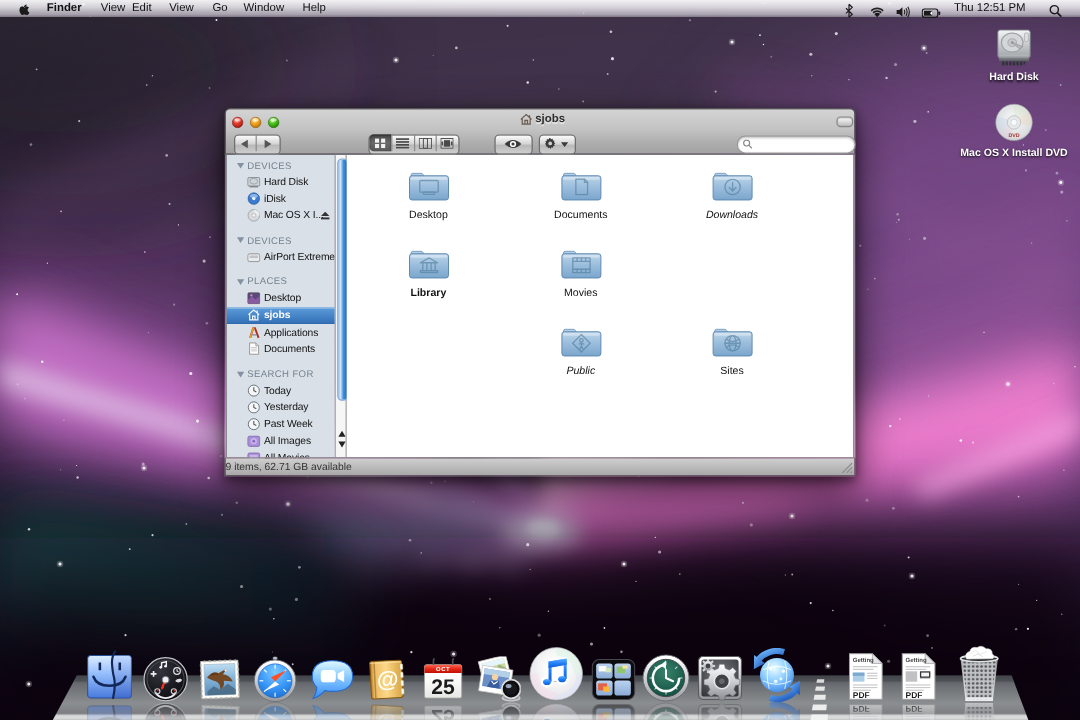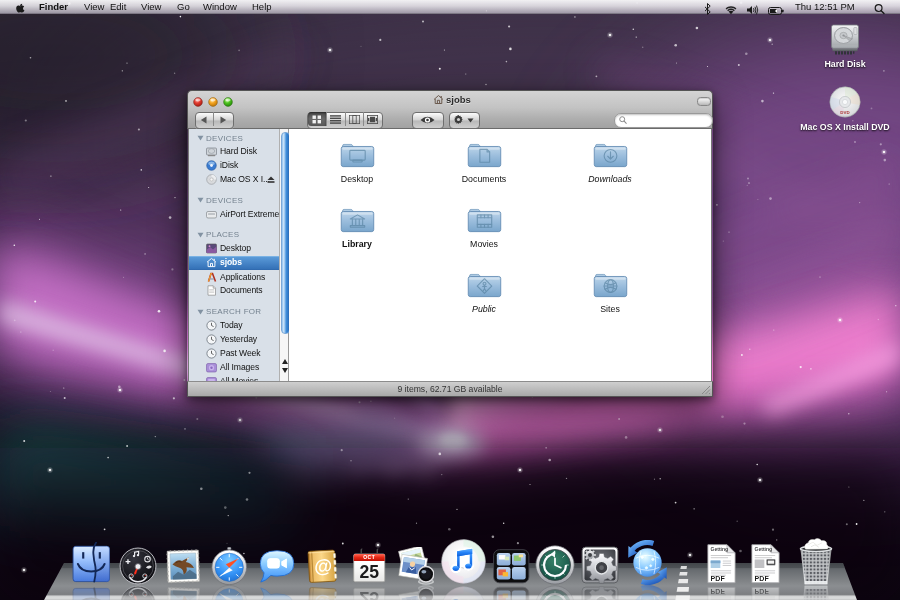--- a/index.html
+++ b/index.html
@@ -6,21 +6,21 @@
 body{width:900px;height:600px;overflow:hidden;position:relative;font-family:"Liberation Sans",sans-serif;background:#0d0712;}
 #wall{position:absolute;left:0;top:0;width:900px;height:600px;}
 #menubar{position:absolute;left:0;top:0;width:900px;height:14px;background:linear-gradient(rgba(253,253,254,0.94) 0%,rgba(236,234,239,0.88) 46%,rgba(209,205,214,0.82) 78%,rgba(186,181,193,0.8) 100%);border-bottom:1px solid rgba(50,42,60,0.6);box-sizing:border-box;}
 .mitem{position:absolute;top:0;height:14px;line-height:14px;font-size:9.5px;color:#111;}
 #deskicons .dlabel{position:absolute;color:#fff;font-size:8.8px;font-weight:bold;text-align:center;text-shadow:0 1px 2px rgba(0,0,0,0.9);}
 #window{position:absolute;left:187px;top:62px;width:526px;height:307px;border-radius:5px 5px 0 0;box-shadow:0 14px 34px rgba(0,0,0,0.62),0 3px 10px rgba(0,0,0,0.5);margin-top:28px;}
 #titlebar{position:absolute;left:0;top:0;width:526px;height:39px;border-radius:5px 5px 0 0;background:linear-gradient(#d4d4d4 0%,#c3c3c3 45%,#aeaeae 75%,#a2a2a2 100%);border:1px solid #555;border-bottom:1px solid #6b6b6b;box-sizing:border-box;}
 #sidebar{position:absolute;left:1px;top:39px;width:91px;height:252px;background:#d9e0e8;border-left:1px solid #777;box-sizing:border-box;}
 #sidescroll{position:absolute;left:92px;top:39px;width:10px;height:252px;background:#f6f6f6;border-left:1px solid #b0b0b0;border-right:1px solid #999;box-sizing:border-box;}
 #mainarea{position:absolute;left:102px;top:39px;width:423px;height:252px;background:#fff;border-right:1px solid #777;box-sizing:border-box;}
-#statusbar{position:absolute;left:0;top:291px;width:526px;height:16px;background:linear-gradient(#cfcfcf,#b4b4b4 70%,#a8a8a8);border:1px solid #555;border-top:1px solid #8c8c8c;box-sizing:border-box;font-size:8.6px;color:#333;text-align:center;line-height:15px;}
+#statusbar{position:absolute;left:0;top:291px;width:526px;height:16px;background:linear-gradient(#cfcfcf,#b4b4b4 70%,#a8a8a8);border:1px solid #555;border-top:1px solid #8c8c8c;box-sizing:border-box;font-size:8.6px;color:#333;text-align:left;line-height:15px;}
 .shead{position:absolute;left:17px;font-size:8px;font-weight:normal;color:#74828f;letter-spacing:0.3px;}
 .srow{position:absolute;left:18px;font-size:8.6px;color:#111;white-space:nowrap;letter-spacing:-0.1px;}
 .sicon{position:absolute;left:17px;width:11px;height:11px;}
 .folder-item{position:absolute;width:90px;text-align:center;}
 .folder-item .flabel{font-size:8.8px;color:#111;margin-top:5px;}
 #dock{position:absolute;left:0;top:540px;width:900px;height:60px;}
 .dicon{filter:saturate(1.12) brightness(1.05);}
 .dicon{position:absolute;}
 </style>
 </head>

